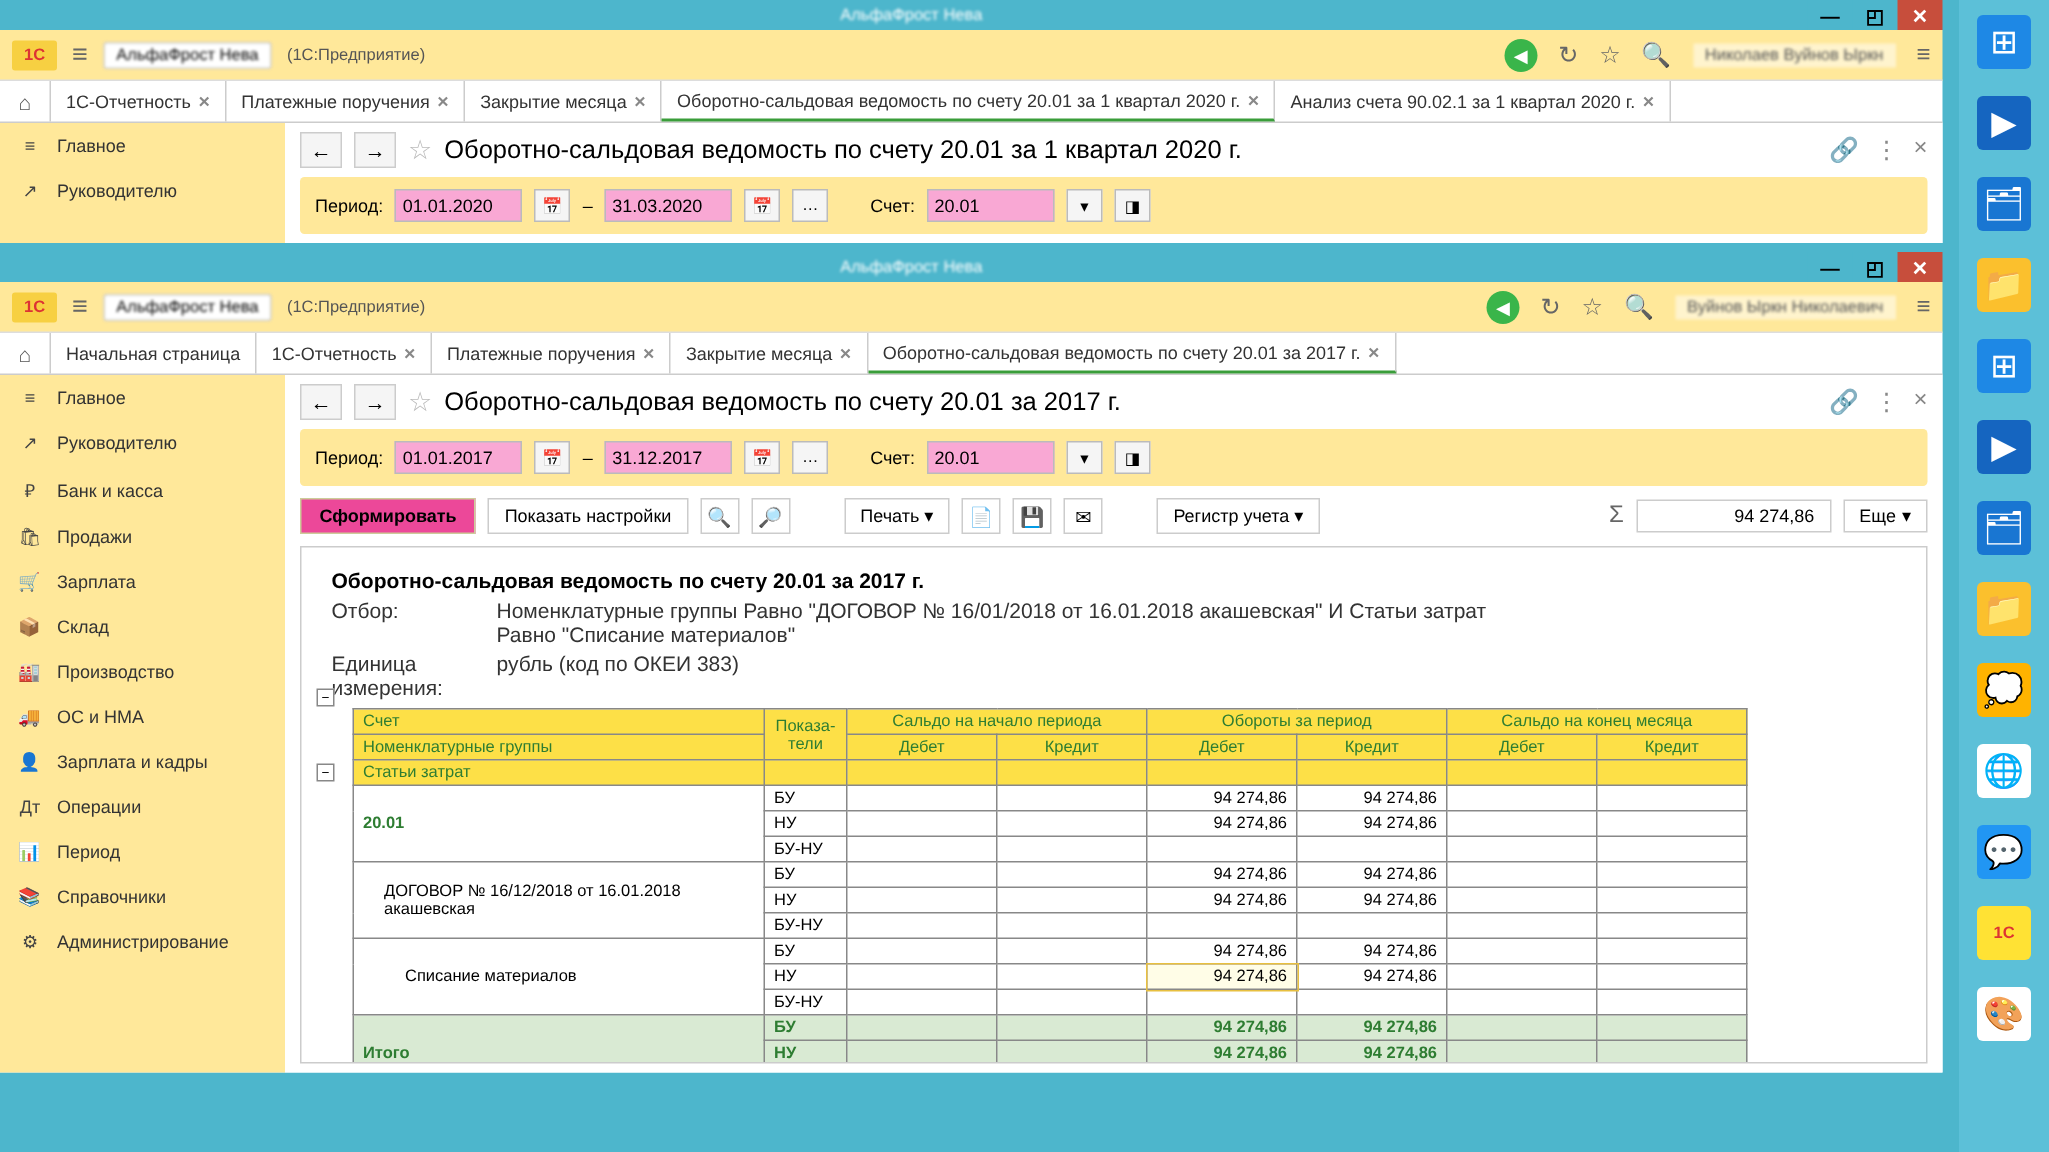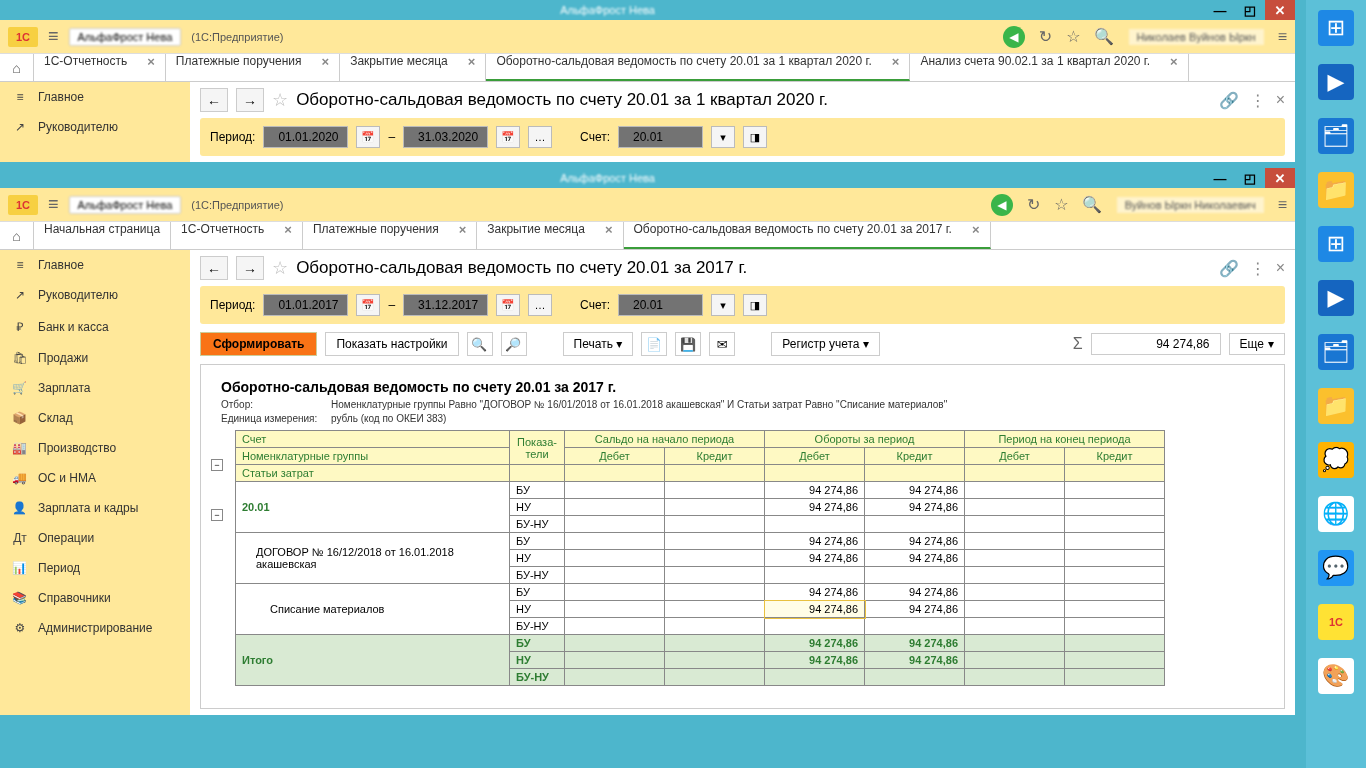--- a/index.html
+++ b/index.html
@@ -22,58 +22,58 @@
 .hamburger { font-size: 18px; color: #666; }
 .orgname { background: #fff; padding: 2px 8px; border: 1px solid #ccc; border-radius: 2px; filter: blur(1px); font-size: 11px; }
 .appmode { color: #555; font-size: 11px; }
 .topbar-right { margin-left: auto; display: flex; gap: 14px; align-items: center; }
 .bell-green { width: 22px; height: 22px; background: #3ab54a; border-radius: 50%; color: #fff; display: flex; align-items: center; justify-content: center; font-size: 12px; }
 .ti { font-size: 16px; color: #666; cursor: pointer; }
 .user-blur { filter: blur(1px); font-size: 11px; color: #555; padding: 2px 8px; background: rgba(255,255,255,0.5); }
 
 .tabs-row { background: #fff; height: 28px; display: flex; border-bottom: 1px solid #ccc; }
 .tab-home { width: 34px; display: flex; align-items: center; justify-content: center; border-right: 1px solid #ccc; font-size: 14px; color: #555; }
-.tab { padding: 0 10px; display: flex; align-items: flex-start; border-right: 1px solid #ccc; gap: 20px; font-size: 12px; color: #333; }
+.tab { padding: 0 10px; display: flex; align-items: center; border-right: 1px solid #ccc; gap: 5px; font-size: 12px; color: #333; }
 .tab.active { border-bottom: 2px solid #3a9d3a; }
 .tab .tx { color: #888; font-size: 13px; font-weight: bold; }
 
 .content-row { display: flex; background: #fff; }
 .sidebar { width: 190px; background: #ffe89a; }
 .sidebar .side-item { display: flex; align-items: center; gap: 10px; padding: 8px 12px; font-size: 12px; color: #333; }
 .sidebar .side-icon { width: 16px; text-align: center; color: #444; }
 
 .main { flex: 1; background: #fff; padding: 6px 10px; }
 .page-head { display: flex; align-items: center; gap: 8px; margin-bottom: 6px; }
 .navbtn { width: 28px; height: 24px; border: 1px solid #ccc; background: #f5f5f5; display: flex; align-items: center; justify-content: center; font-size: 14px; }
 .star { font-size: 18px; color: #bbb; }
 .page-title { font-size: 17px; font-weight: normal; }
 .head-right { margin-left: auto; display: flex; gap: 10px; color: #888; font-size: 16px; }
 
 .period-bar { background: #ffe89a; padding: 8px 10px; display: flex; align-items: center; gap: 8px; border-radius: 3px; font-size: 12px; }
-.pinput { background: #737373; border: 1px solid #bbb; padding: 3px 14px; height: 22px; display: flex; align-items: center; }
+.pinput { background: #f9a8d4; border: 1px solid #bbb; padding: 3px 4px; height: 22px; display: flex; align-items: center; }
 .pinput.date { width: 85px; }
 .pbtn { background: #f5f5f5; border: 1px solid #bbb; width: 24px; height: 22px; display: flex; align-items: center; justify-content: center; font-size: 11px; }
 .acct-in { width: 85px; }
 
 .toolbar2 { display: flex; gap: 8px; padding: 8px 0; align-items: center; }
-.btn-form { background: #f97316; border: 1px solid #cc9; padding: 4px 12px; font-weight: bold; font-size: 12px; }
+.btn-form { background: #ec4899; border: 1px solid #cc9; padding: 4px 12px; font-weight: bold; font-size: 12px; }
 .btn-plain { background: #fff; border: 1px solid #ccc; padding: 4px 10px; font-size: 12px; }
 .ibtn { background: #fff; border: 1px solid #ccc; width: 26px; height: 24px; display: flex; align-items: center; justify-content: center; font-size: 13px; }
 .sum-display { border: 1px solid #ccc; padding: 3px 10px; width: 130px; text-align: right; font-size: 12px; }
 .more-btn { border: 1px solid #ccc; padding: 3px 10px; display: flex; gap: 4px; }
 
 .report-area { border: 1px solid #ccc; padding: 4px; position: relative; height: 345px; overflow: auto; }
 .rpt-inner { padding: 10px 16px 0 16px; }
 .rpt-title { font-size: 14px; font-weight: bold; margin-bottom: 4px; }
-.rpt-meta-row { display: flex; font-size: 10px; color: #333; margin-bottom: 3px; }
+.rpt-meta-row { display: flex; font-size: 14px; color: #333; margin-bottom: 3px; }
 .rpt-meta-row .lab { width: 110px; }
 
 .grid { border-collapse: collapse; margin-top: 6px; width: 930px; margin-left: 30px; }
 .grid td, .grid th { border: 1px solid #888; padding: 2px 6px; font-size: 11px; background: #fff; }
-.grid .gh { background: #fef9c3; color: #2e7d32; font-weight: normal; text-align: center; }
+.grid .gh { background: #fde047; color: #2e7d32; font-weight: normal; text-align: center; }
 .grid .gh-left { text-align: left; }
 .grid .num { text-align: right; }
 .grid .hl { background: #fffde7; outline: 1px solid #e8c040; }
 .grid .total td { background: #d9ead3; font-weight: bold; color: #2e7d32; }
 .grid .acc { color: #2e7d32; font-weight: bold; }
 .tree-col { position: absolute; left: 4px; top: 94px; width: 24px; }
 .treebox { width: 12px; height: 12px; border: 1px solid #888; font-size: 9px; line-height: 10px; text-align: center; margin-bottom: 38px; margin-left: 6px; background: #fff; }
 </style>
 </head>
 <body>
@@ -339,21 +339,21 @@
           <div class="treebox">−</div>
         </div>
         <table class="grid" id="rpt-grid">
             <tbody>
               <tr>
                 <td class="gh gh-left" rowspan="1">Счет</td>
                 <td class="gh" rowspan="2" style="width:55px">Показа-
 тели</td>
                 <td class="gh" colspan="2">Сальдо на начало периода</td>
                 <td class="gh" colspan="2">Обороты за период</td>
-                <td class="gh" colspan="2">Период на конец периода</td>
+                <td class="gh" colspan="2">Сальдо на конец месяца</td>
               </tr>
               <tr>
                 <td class="gh gh-left">Номенклатурные группы</td>
                 <td class="gh" style="width:100px">Дебет</td>
                 <td class="gh" style="width:100px">Кредит</td>
                 <td class="gh" style="width:100px">Дебет</td>
                 <td class="gh" style="width:100px">Кредит</td>
                 <td class="gh" style="width:100px">Дебет</td>
                 <td class="gh" style="width:100px">Кредит</td>
               </tr>

